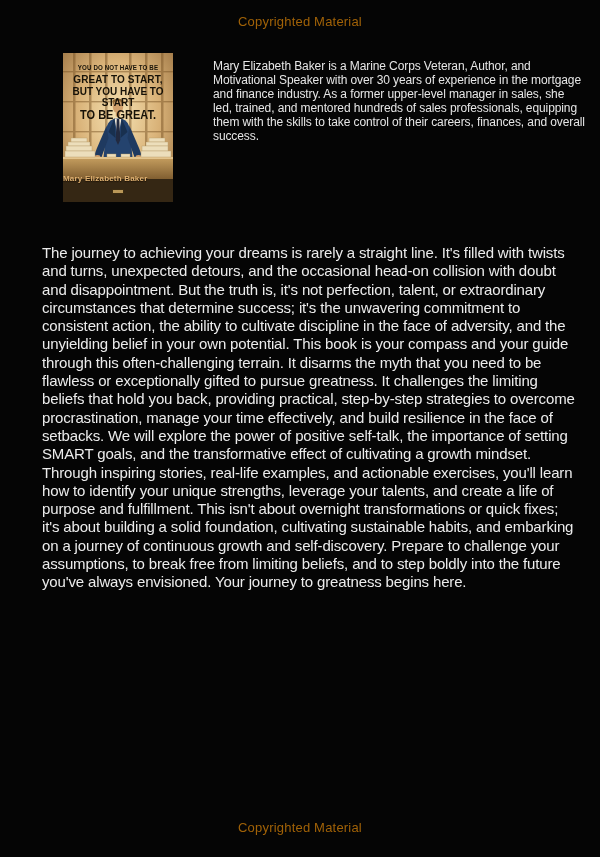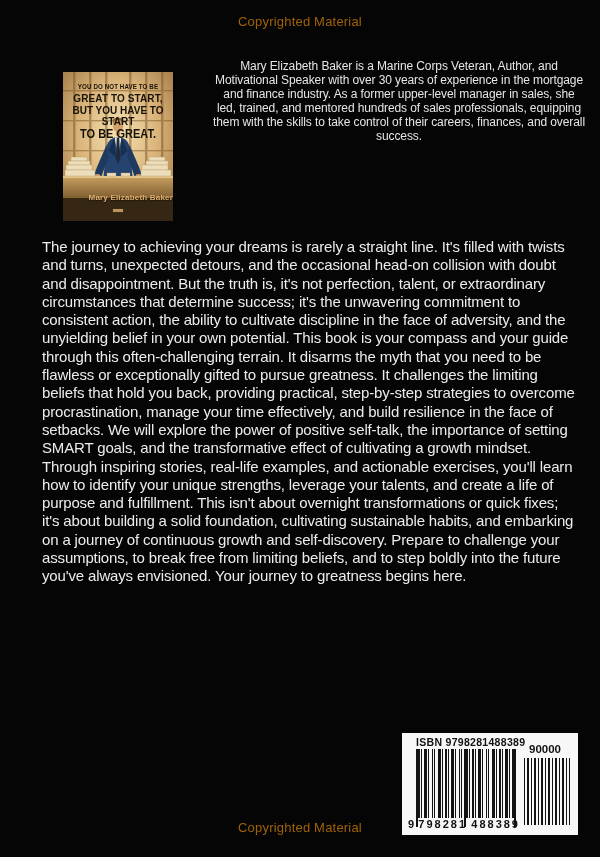--- a/index.html
+++ b/index.html
@@ -9,49 +9,49 @@
     font-family:"Liberation Sans",sans-serif;
   }
   .copyright{
     position:absolute;left:0;width:600px;text-align:center;
     color:#a16207;font-size:13px;letter-spacing:.2px;
   }
   .copyright.top{top:14px;}
   .copyright.bottom{top:820px;}
 
   
-  .cover{position:absolute;left:63px;top:72px;width:110px;height:149px;overflow:hidden;}
+  .cover{position:absolute;left:63px;top:53px;width:110px;height:149px;overflow:hidden;}
   .cover-art{position:absolute;left:0;top:0;width:110px;height:149px;display:block;}
   .cover-quote{
     position:absolute;left:0;top:10px;width:110px;text-align:center;
     color:#171208;font-weight:900;transform:scaleY(1.12);transform-origin:50% 0;
   }
   .cq1{font-size:6.2px;line-height:8.5px;letter-spacing:.1px;}
   .cq2{font-size:10px;line-height:12px;letter-spacing:.1px;}
   .cq3{font-size:10px;line-height:9.5px;}
   .cq4{font-size:11px;line-height:13px;}
   .cover-author{
-    position:absolute;left:0;top:121px;width:110px;text-align:right;
+    position:absolute;left:0;top:121px;width:110px;text-align:left;
     color:#e0b272;font-size:8px;font-weight:700;letter-spacing:.2px;
     text-shadow:0 1px 1px rgba(30,18,5,.95);
   }
   .cover-badge{
     position:absolute;left:49px;top:136px;width:12px;height:5px;
     background:#b99758;border:1px solid #3a2b12;box-sizing:border-box;
   }
 
   
   .bio{
     position:absolute;left:213px;top:60px;width:372px;
-    color:#e6e6e6;font-size:12px;line-height:13.9px;letter-spacing:-.1px;text-align:center;
+    color:#e6e6e6;font-size:12px;line-height:13.9px;letter-spacing:-.1px;
   }
 
   
   .description{
-    position:absolute;left:42px;top:238px;width:536px;
+    position:absolute;left:42px;top:244px;width:536px;
     color:#ececec;font-size:15px;line-height:18.3px;letter-spacing:-.15px;
   }
 
   
   .barcode{
     position:absolute;left:402px;top:733px;width:176px;height:102px;
     background:#f7f7f7;
   }
   .bc-isbn{
     position:absolute;left:14px;top:3px;
@@ -164,30 +164,16 @@
       <div class="cq4">TO BE GREAT.</div>
     </div>
     <div class="cover-author">Mary Elizabeth Baker</div>
     <div class="cover-badge"></div>
   </div>
 
   <div class="bio">Mary Elizabeth Baker is a Marine Corps Veteran, Author, and Motivational Speaker with over 30 years of experience in the mortgage and finance industry. As a former upper-level manager in sales, she led, trained, and mentored hundreds of sales professionals, equipping them with the skills to take control of their careers, finances, and overall success.</div>
 
   <div class="description">The journey to achieving your dreams is rarely a straight line. It's filled with twists and turns, unexpected detours, and the occasional head-on collision with doubt and disappointment. But the truth is, it's not perfection, talent, or extraordinary circumstances that determine success; it's the unwavering commitment to consistent action, the ability to cultivate discipline in the face of adversity, and the unyielding belief in your own potential. This book is your compass and your guide through this often-challenging terrain. It disarms the myth that you need to be flawless or exceptionally gifted to pursue greatness. It challenges the limiting beliefs that hold you back, providing practical, step-by-step strategies to overcome procrastination, manage your time effectively, and build resilience in the face of setbacks. We will explore the power of positive self-talk, the importance of setting SMART goals, and the transformative effect of cultivating a growth mindset. Through inspiring stories, real-life examples, and actionable exercises, you'll learn how to identify your unique strengths, leverage your talents, and create a life of purpose and fulfillment. This isn't about overnight transformations or quick fixes; it's about building a solid foundation, cultivating sustainable habits, and embarking on a journey of continuous growth and self-discovery. Prepare to challenge your assumptions, to break free from limiting beliefs, and to step boldly into the future you've always envisioned. Your journey to greatness begins here.</div>
 
-  <div class="barcode">
-    <div class="bc-isbn">ISBN 9798281488389</div>
-    <div class="bc-price">90000</div>
-    <div class="bc-main-bars"></div>
-    <div class="bc-guard g1"></div>
-    <div class="bc-guard g2"></div>
-    <div class="bc-guard g3"></div>
-    <div class="bc-addon-bars"></div>
-    <div class="bc-digits">
-      <span>9</span>
-      <span class="grp">798281</span>
-      <span class="grp">488389</span>
-    </div>
-  </div>
 
   <div class="copyright bottom">Copyrighted Material</div>
 
 </div>
 
 </body></html>

